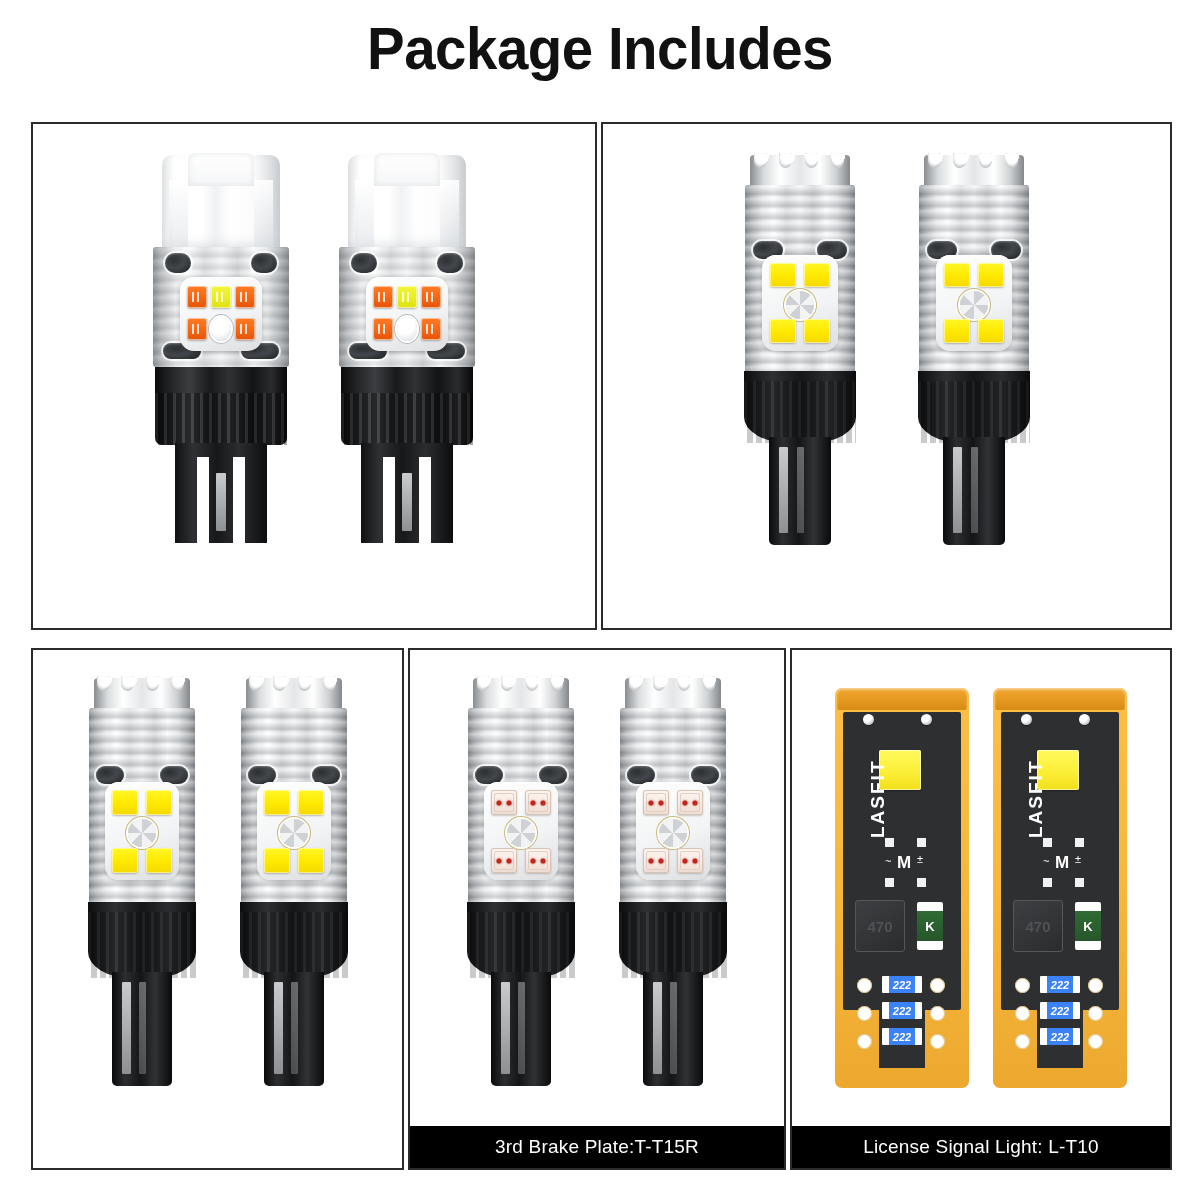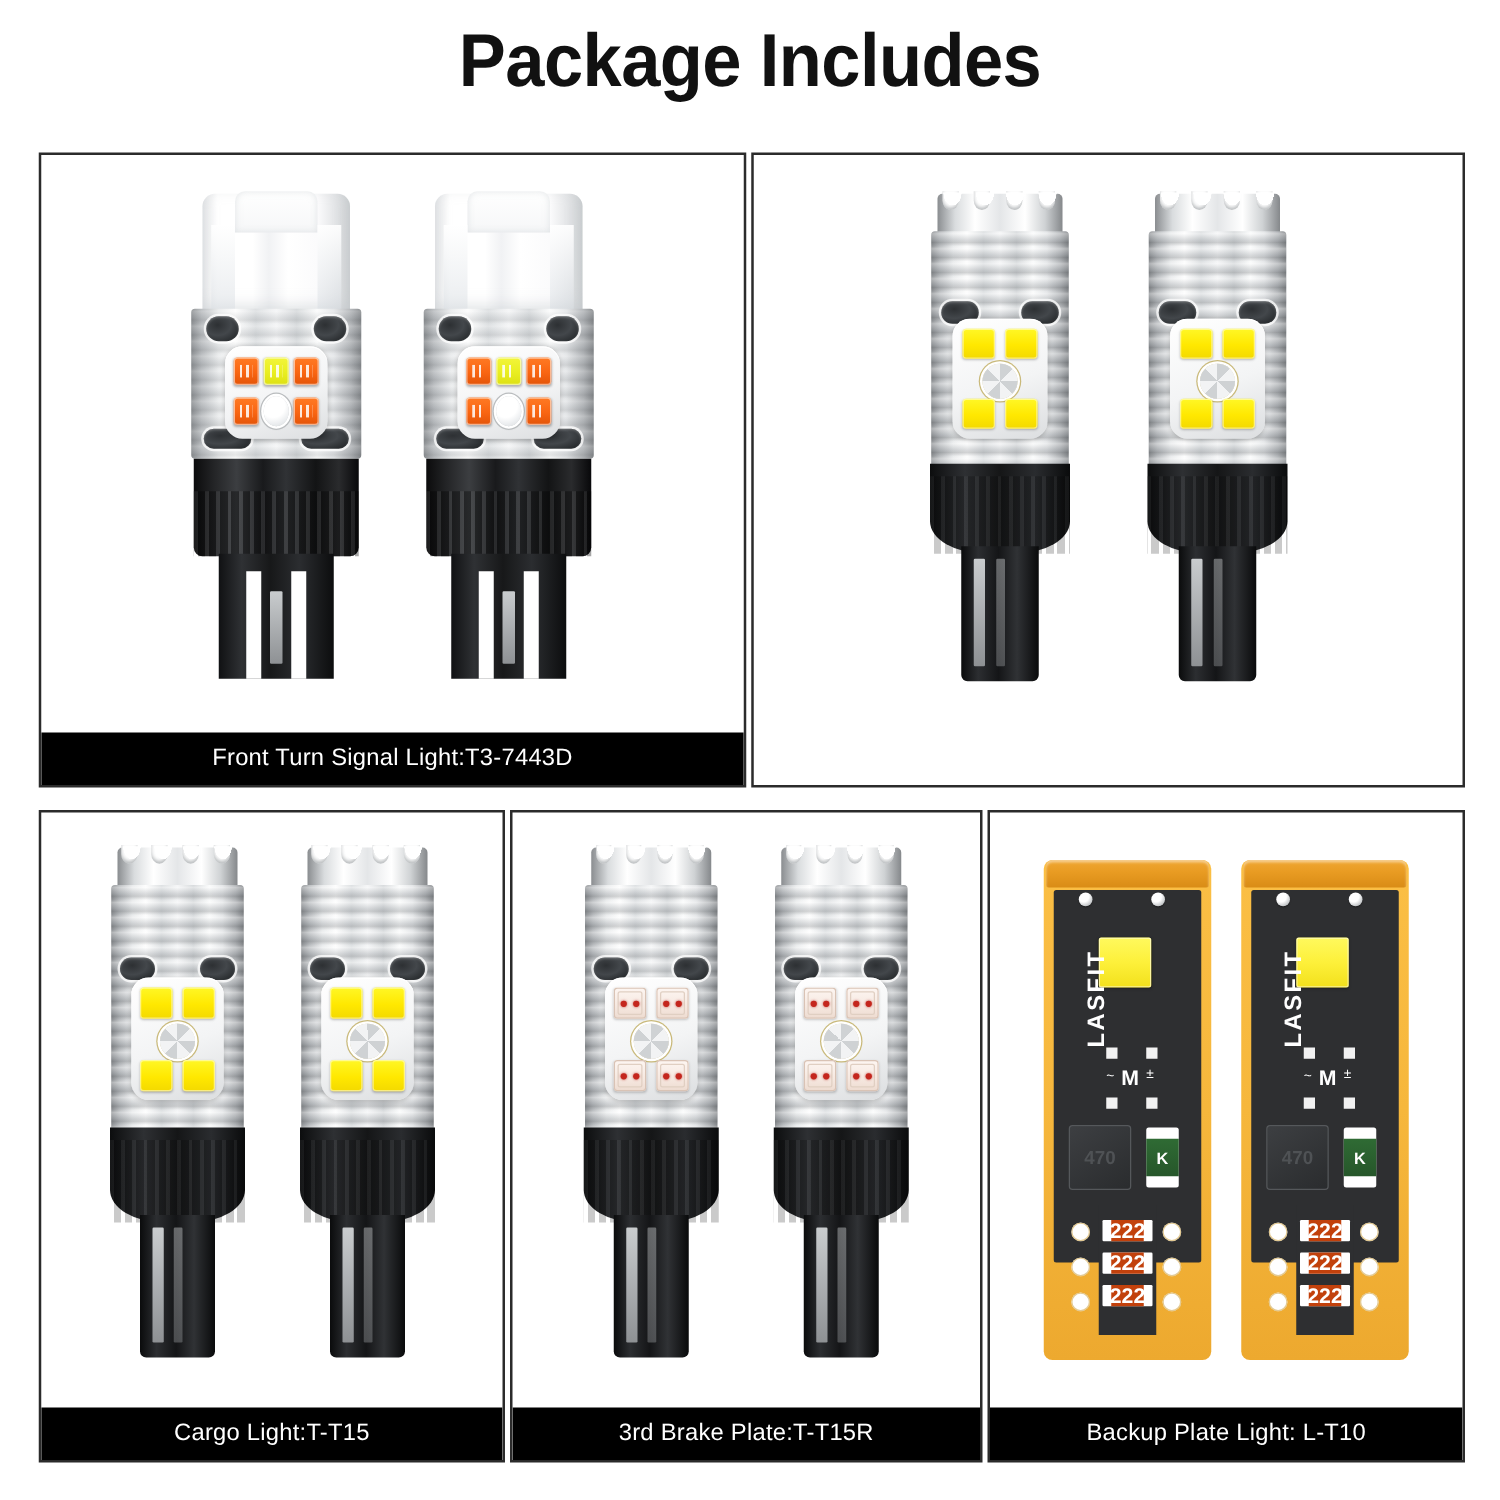--- a/index.html
+++ b/index.html
@@ -277,23 +277,24 @@
     display:flex; align-items:center; justify-content:center;
     color:#ffffff; font-size:13px; font-weight:700;
     font-family:"Liberation Sans","DejaVu Sans",sans-serif;
   }
   .res{
     position:absolute; background:#ffffff; border-radius:1px;
     display:flex; align-items:center; justify-content:center;
   }
   .res .rbody{
     position:absolute; left:18%; right:18%; top:0; bottom:0;
-    background:#c2410c; display:flex; align-items:center; justify-content:center;
-    color:#ffffff; font-size:17px; font-weight:700;
+    background:#3b82f6; display:flex; align-items:center; justify-content:center;
+    color:#ffffff; font-size:11px; font-weight:700;
     font-family:"Liberation Sans","DejaVu Sans",sans-serif;
+    font-style:italic;
   }
   .padhole{
     position:absolute; width:15px; height:15px; border-radius:50%;
     background:#ffffff;
     box-shadow: inset 0 0 0 1px rgba(200,150,40,.5);
   }
 </style>
 </head>
 <body>
 
@@ -383,21 +384,20 @@
           <div class="base-fins" style="top:26px;"></div>
         </div>
         <div class="wedge7443" style="top:288px;width:92px;height:100px;">
           <div class="slot" style="left:22px;top:14px;width:12px;height:86px;"></div>
           <div class="slot" style="right:22px;top:14px;width:12px;height:86px;"></div>
           <div class="contact" style="left:41px;top:30px;width:10px;height:58px;"></div>
         </div>
       </div>
 
     </div>
-    <div class="caption">Front Turn Signal Light:T3-7443D</div>
   </div>
 
   <div class="panel" id="p-backup">
     <div class="stage">
 
       <div class="bulb" style="width:130px;height:400px;margin-right:22px;">
         <div class="crown" style="top:0;width:100px;height:36px;">
           <div class="crown-notch" style="left:4%;"></div>
           <div class="crown-notch" style="left:29%;"></div>
           <div class="crown-notch" style="left:55%;"></div>
@@ -508,21 +508,20 @@
         <div class="shoulder" style="top:224px;width:108px;height:76px;">
           <div class="base-fins" style="top:10px;opacity:.6"></div>
         </div>
         <div class="wedgeT15" style="top:294px;width:60px;height:114px;">
           <div class="contact" style="left:10px;top:10px;width:9px;height:92px;"></div>
           <div class="contact" style="left:27px;top:10px;width:7px;height:92px;opacity:.45;"></div>
         </div>
       </div>
 
     </div>
-    <div class="caption">Cargo Light:T-T15</div>
   </div>
 
   <div class="panel" id="p-brake">
     <div class="stage">
 
       <div class="bulb" style="width:124px;height:420px;margin-right:14px;">
         <div class="crown" style="top:0;width:96px;height:36px;">
           <div class="crown-notch" style="left:4%;"></div>
           <div class="crown-notch" style="left:29%;"></div>
           <div class="crown-notch" style="left:55%;"></div>
@@ -710,16 +709,16 @@
         </div>
         <div class="res" style="left:47px;top:314px;width:40px;height:17px;">
           <span class="rbody">222</span>
         </div>
         <div class="res" style="left:47px;top:340px;width:40px;height:17px;">
           <span class="rbody">222</span>
         </div>
       </div>
 
     </div>
-    <div class="caption">Backup Plate Light: L-T10</div>
+    <div class="caption">License Signal Light: L-T10</div>
   </div>
 
 </div>
 
 </body></html>

